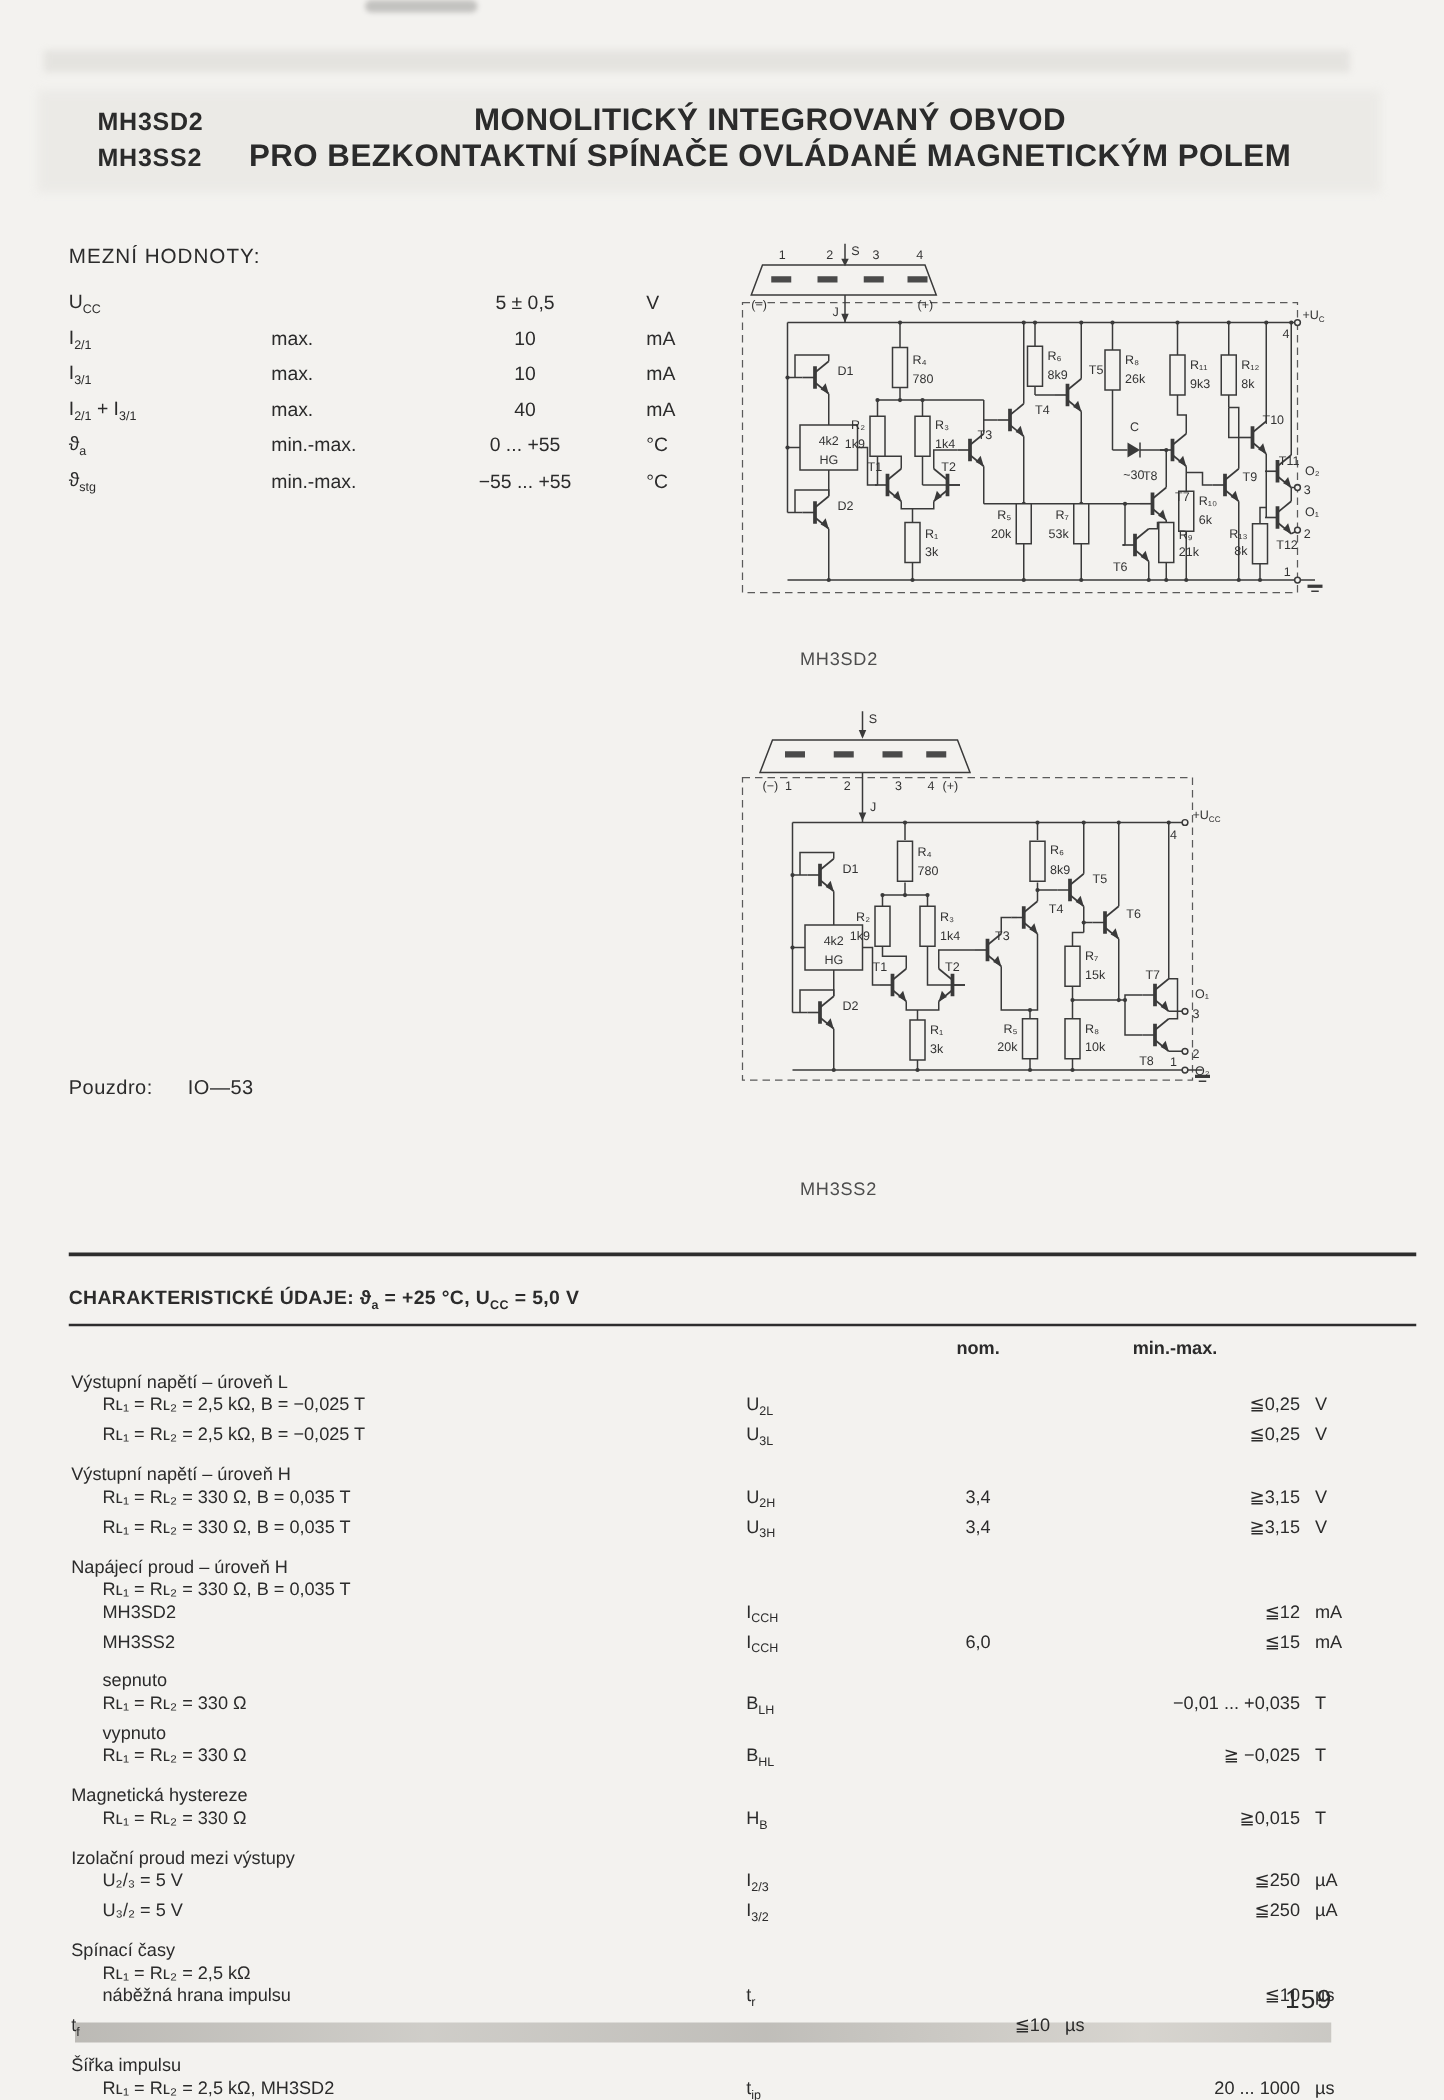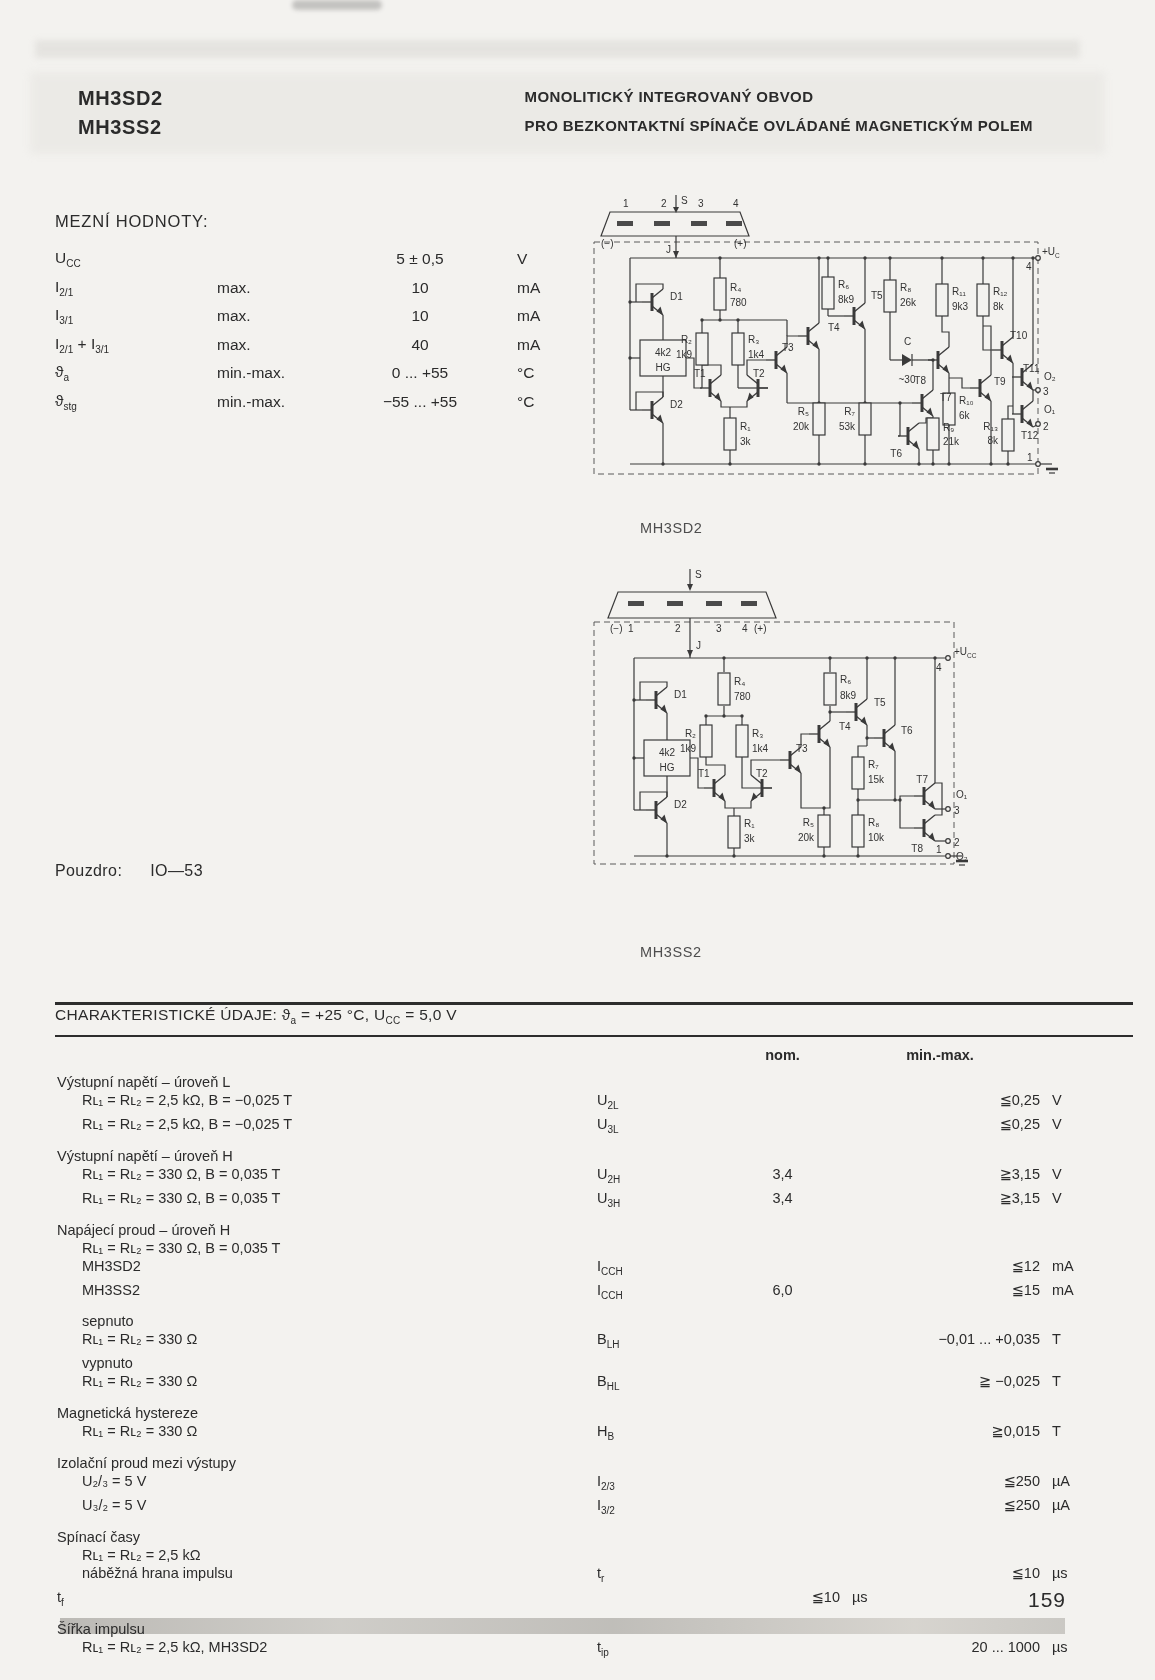--- a/index.html
+++ b/index.html
@@ -9,23 +9,23 @@
     font-family:"Liberation Sans",sans-serif;
   }
   
   .smudge-top{position:absolute;top:0;left:292px;width:90px;height:10px;background:#8a8a88;opacity:.45;border-radius:5px;filter:blur(2px);}
   .band-top{position:absolute;top:40px;left:35px;width:1045px;height:18px;background:#d7d5d1;opacity:.5;filter:blur(3px);}
   .band-header{position:absolute;top:72px;left:30px;width:1075px;height:82px;background:#dedcd8;opacity:.35;filter:blur(4px);}
   .bar-bottom{position:absolute;top:1618px;left:60px;width:1005px;height:16px;opacity:.8;
     background:linear-gradient(90deg,#aeaca7,#c6c4bf 28%,#b3b1ac 55%,#d0cdc7 85%,#c0beb9);}
   
   .hdr-left{position:absolute;top:84px;left:78px;font-size:20px;font-weight:bold;line-height:29px;letter-spacing:.6px;}
-  .hdr-right{position:absolute;top:82px;right:122px;text-align:left;font-size:15px;font-weight:bold;line-height:29px;letter-spacing:.4px;}
+  .hdr-right{position:absolute;top:82px;right:122px;text-align:center;font-size:25px;font-weight:bold;line-height:29px;letter-spacing:.4px;}
   
-  .limits{position:absolute;top:212px;left:55px;width:580px;font-size:15.5px;}
+  .limits{position:absolute;top:196px;left:55px;width:580px;font-size:15.5px;}
   .limits .ltitle{font-size:16.5px;font-weight:500;letter-spacing:.8px;margin-bottom:14px;}
   .lrow{display:grid;grid-template-columns:150px 130px 170px 1fr;height:28.5px;align-items:center;}
   .lcond{padding-left:12px;}
   .lval{text-align:center;}
   .lunit{padding-left:12px;}
   sub{font-size:10px;}
   
   .sch1{position:absolute;top:192px;left:590px;}
   .sch2{position:absolute;top:560px;left:590px;}
   .cap1{position:absolute;top:520px;left:640px;font-size:14.5px;color:#4d4d4d;letter-spacing:.6px;}
@@ -39,21 +39,21 @@
   svg .w rect.box{fill:#f3f2ef;}
   svg .w polygon.pkg{fill:#f3f2ef;stroke:#3a3a3a;stroke-width:1.2;}
   svg .w rect.dash{stroke:#5a5a5a;stroke-width:1;stroke-dasharray:6 4;}
   svg .w circle.pin{fill:#f3f2ef;}
   svg .w circle.dot{fill:#3a3a3a;stroke:none;}
   svg .w line.thick{stroke-width:2.6;}
   
   .chars{position:absolute;top:1002px;left:55px;width:1078px;font-size:14.5px;}
   .rule-thick{border-top:3px solid #2d2d2d;}
   .rule-thin{border-top:2px solid #2d2d2d;margin-top:9px;}
-  .ctitle{margin-top:1px;font-size:15.5px;letter-spacing:.3px;}
+  .ctitle{margin-top:25px;font-size:15.5px;letter-spacing:.3px;font-weight:bold;}
   .chead{display:grid;grid-template-columns:540px 130px 115px 200px 1fr;font-weight:bold;margin-top:8px;line-height:20px;}
   .chead .cn,.chead .cm{text-align:center;}
   .sect{margin-top:8px;}
   .sect-title{line-height:18px;padding-left:2px;}
   .crow{display:grid;grid-template-columns:540px 130px 115px 200px 1fr;line-height:18px;}
   .cc{padding-left:27px;}
   .cs{padding-left:2px;}
   .cn{text-align:center;}
   .cm{text-align:right;}
   .cu{padding-left:12px;}

